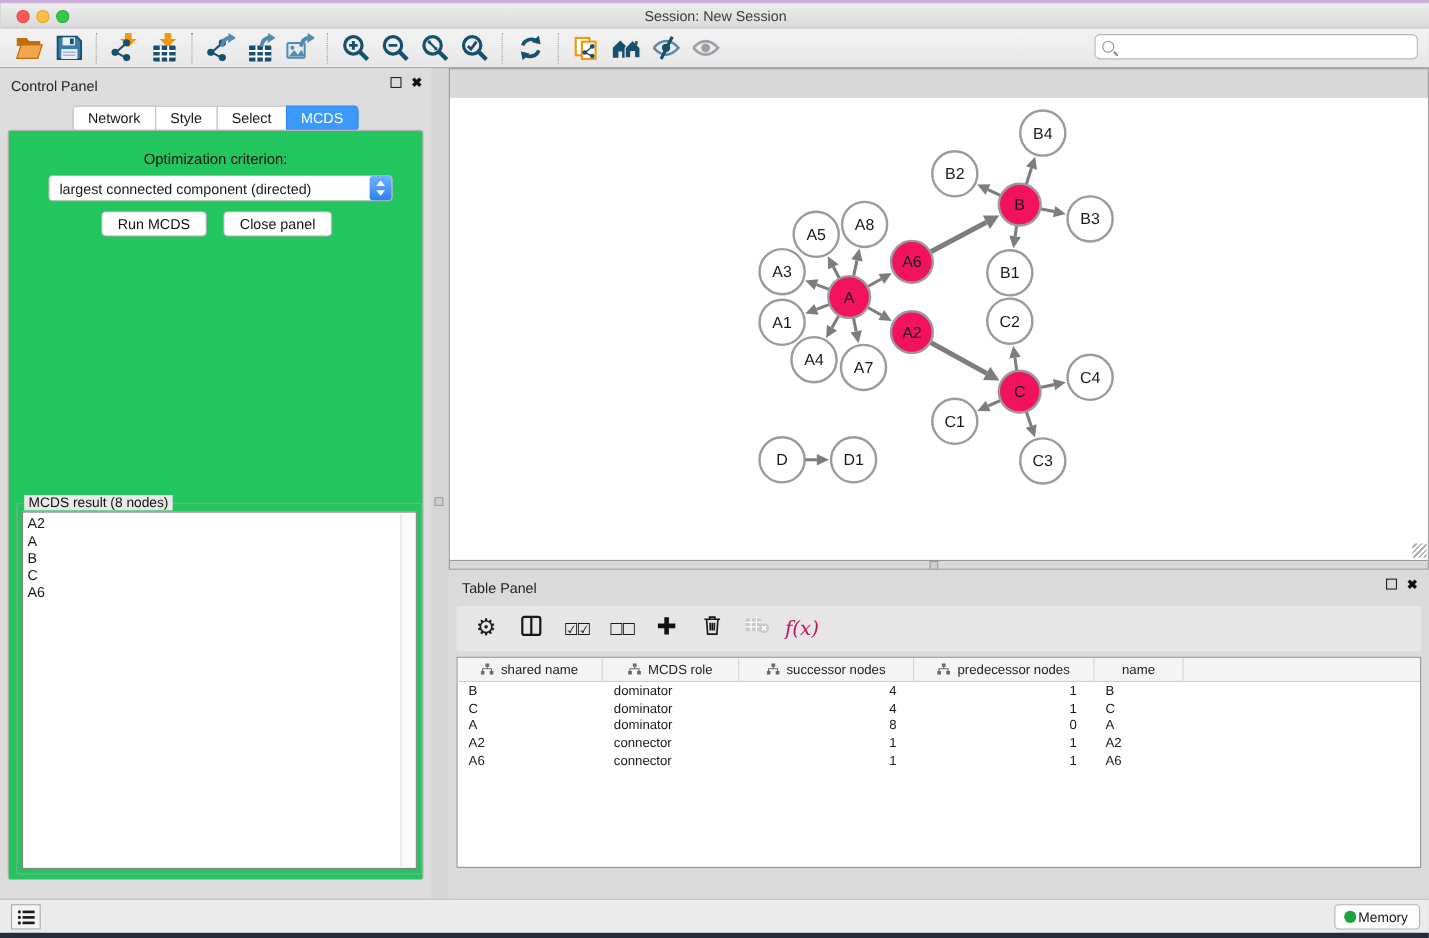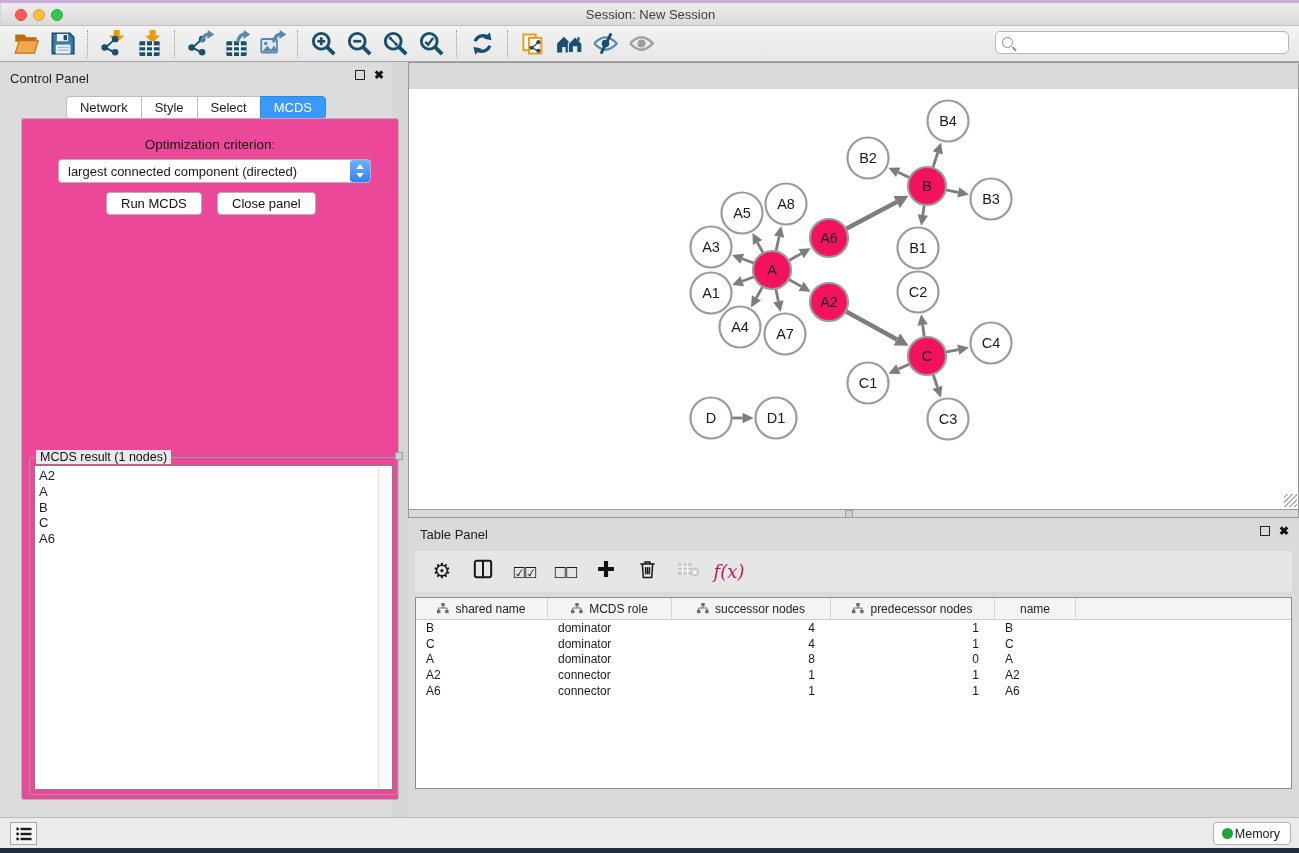--- a/index.html
+++ b/index.html
@@ -46,22 +46,22 @@
   .close-ic { font-size:12px; font-weight:bold; color:#111; line-height:10px; }
   .seg-tabs { display:flex; justify-content:center; }
   .seg-tab {
     background:#fff; border:1px solid #bdbdbd; margin-left:-1px;
     font-size:13px; padding:3px 13px; color:#1a1a1a; cursor:pointer; line-height:15px;
   }
   .seg-tab:first-child { border-radius:4px 0 0 4px; margin-left:0; }
   .seg-tab:last-child { border-radius:0 4px 4px 0; }
   .seg-tab.sel { background:#3b99fc; border-color:#2d87ea; color:#fff; }
   .cp-inner {
-    position:absolute; left:21px; top:56px; width:378px; height:682px;
-    background:#ec4899; border:1px solid #b3b3b3; border-radius:3px;padding-left:30px;
+    position:absolute; left:7px; top:56px; width:378px; height:682px;
+    background:#22c55e; border:1px solid #b3b3b3; border-radius:3px;padding-left:30px;
   }
   .opt-label { position:absolute; left:0; right:0; top:18px; text-align:center; font-size:13.5px; color:#111; }
   .combo {
     position:absolute; left:36px; top:40px; width:313px; height:24px;
     background:#fff; border:1px solid #b3b3b3; border-radius:4px;
     display:flex; align-items:center; cursor:pointer;
   }
   .combo .combo-val { flex:1; font-size:13px; padding-left:9px; white-space:nowrap; }
   .combo .stepper {
     width:20px; height:22px; border-radius:3px 3px 3px 3px; margin-right:0px;
@@ -374,21 +374,21 @@
     </div>
   <div class="cp-inner">
     <div class="opt-label">Optimization criterion:</div>
     <div class="combo">
       <span class="combo-val">largest connected component (directed)</span>
       <span class="stepper"></span>
     </div>
     <button class="btn" style="left:84px; top:73px;">Run MCDS</button>
     <button class="btn" style="left:195px; top:73px;">Close panel</button>
     <div class="fieldset">
-      <span class="legend">MCDS result (1 nodes)</span>
+      <span class="legend">MCDS result (8 nodes)</span>
       <div class="result-list">
         <div id="result-items" style="padding-top:2px;">
             <div class="result-item">A2</div>
             <div class="result-item">A</div>
             <div class="result-item">B</div>
             <div class="result-item">C</div>
             <div class="result-item">A6</div>
           </div>
         <div class="result-scroll"></div>
       </div>

